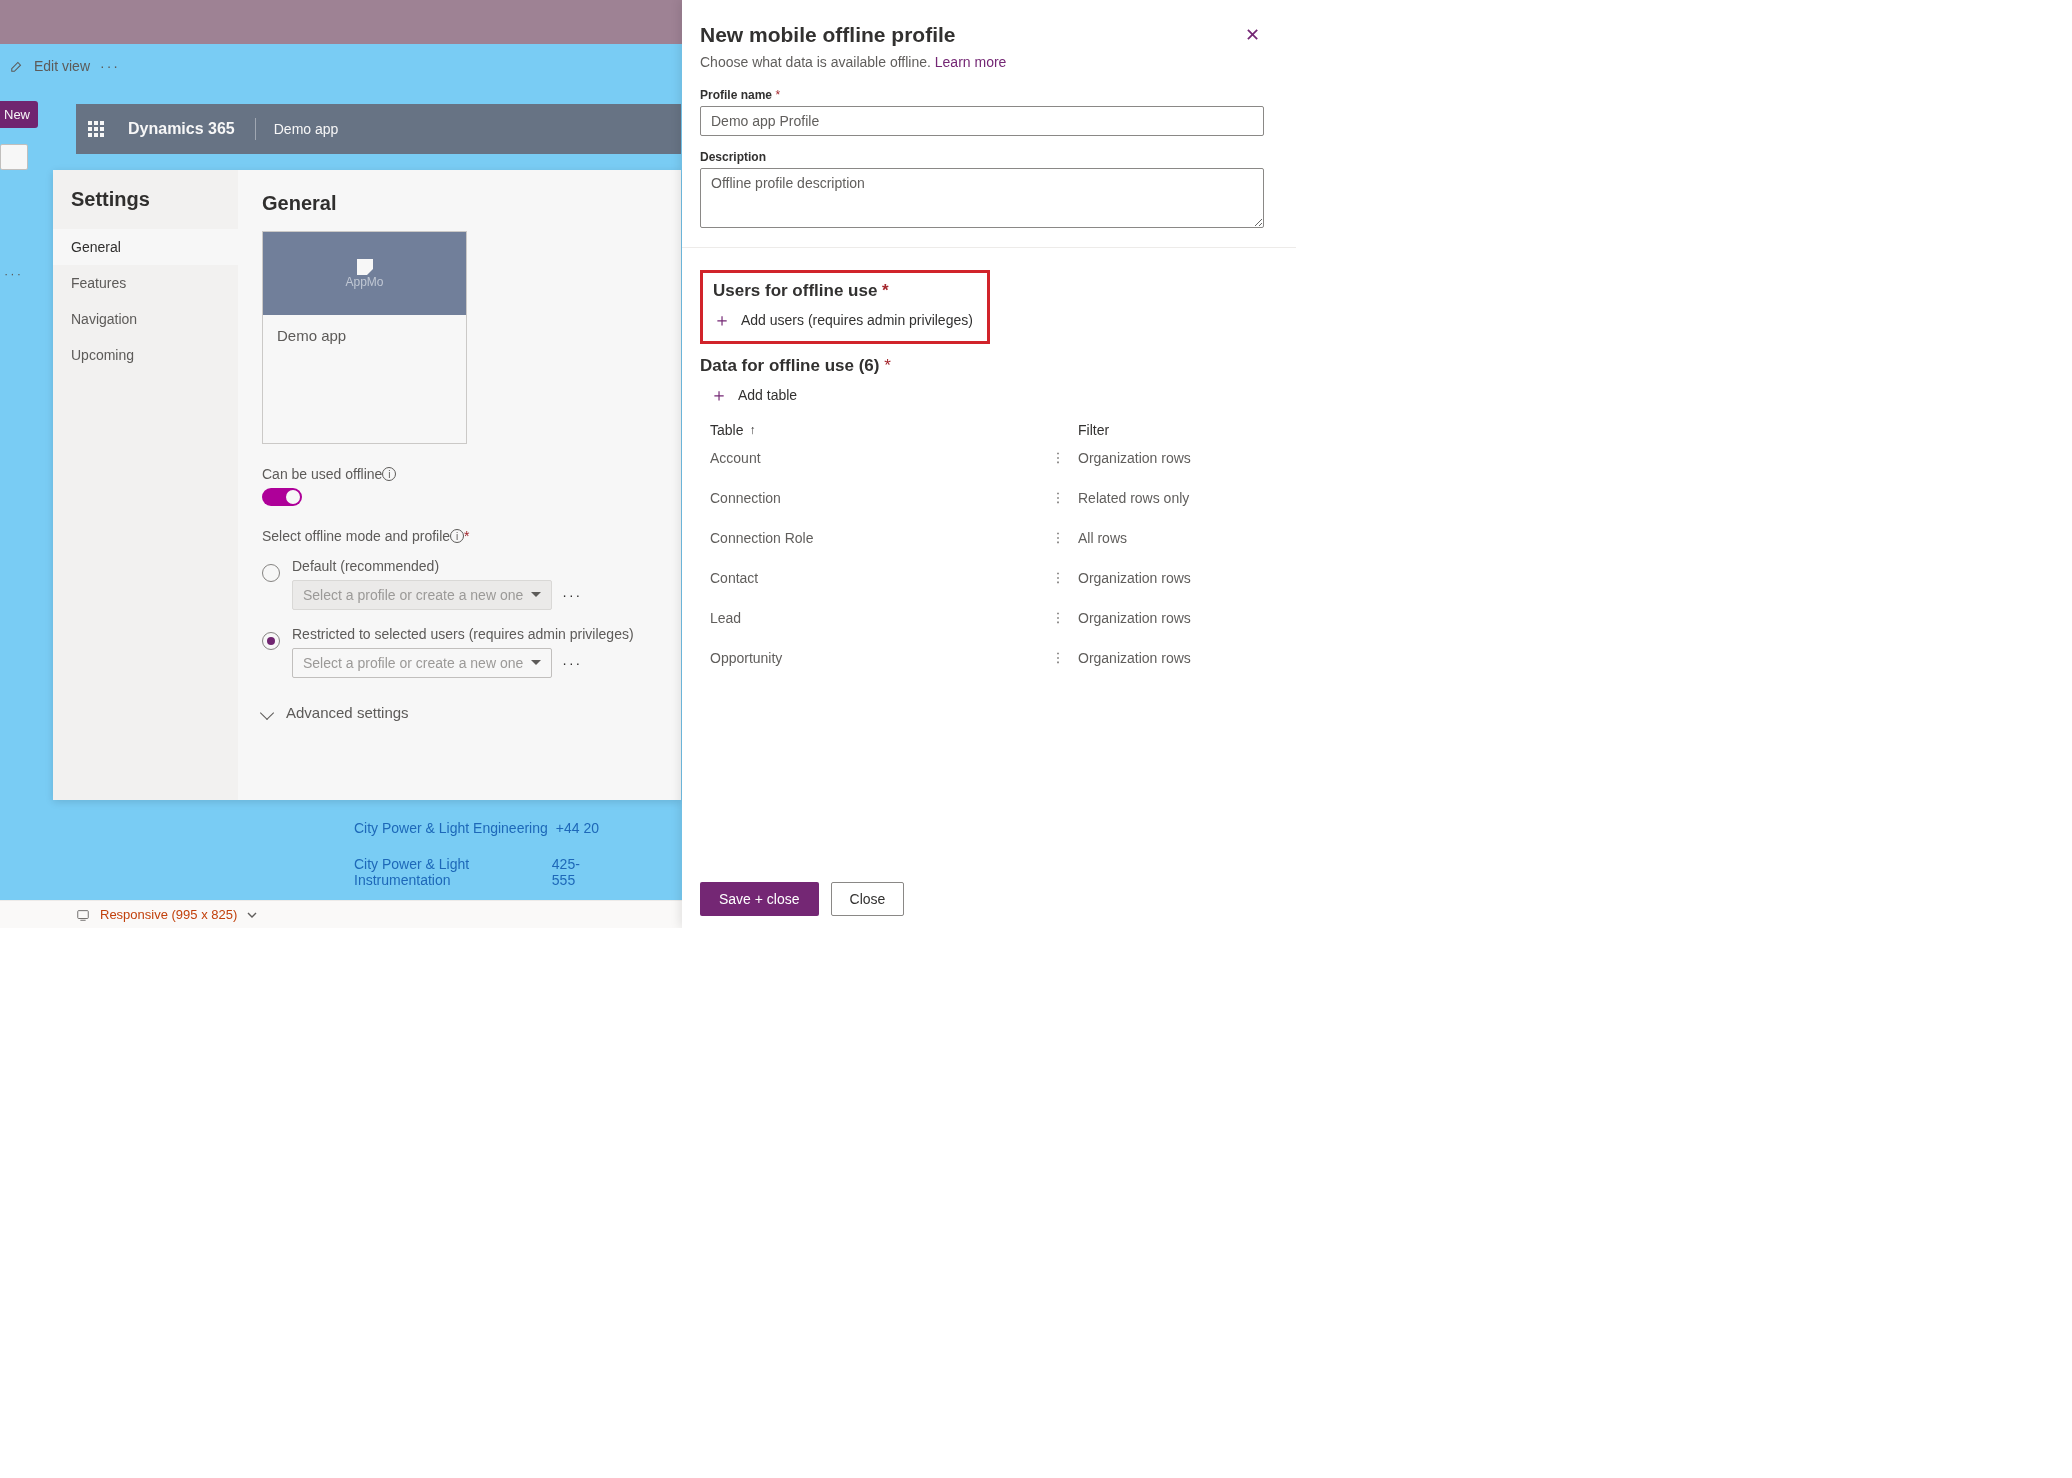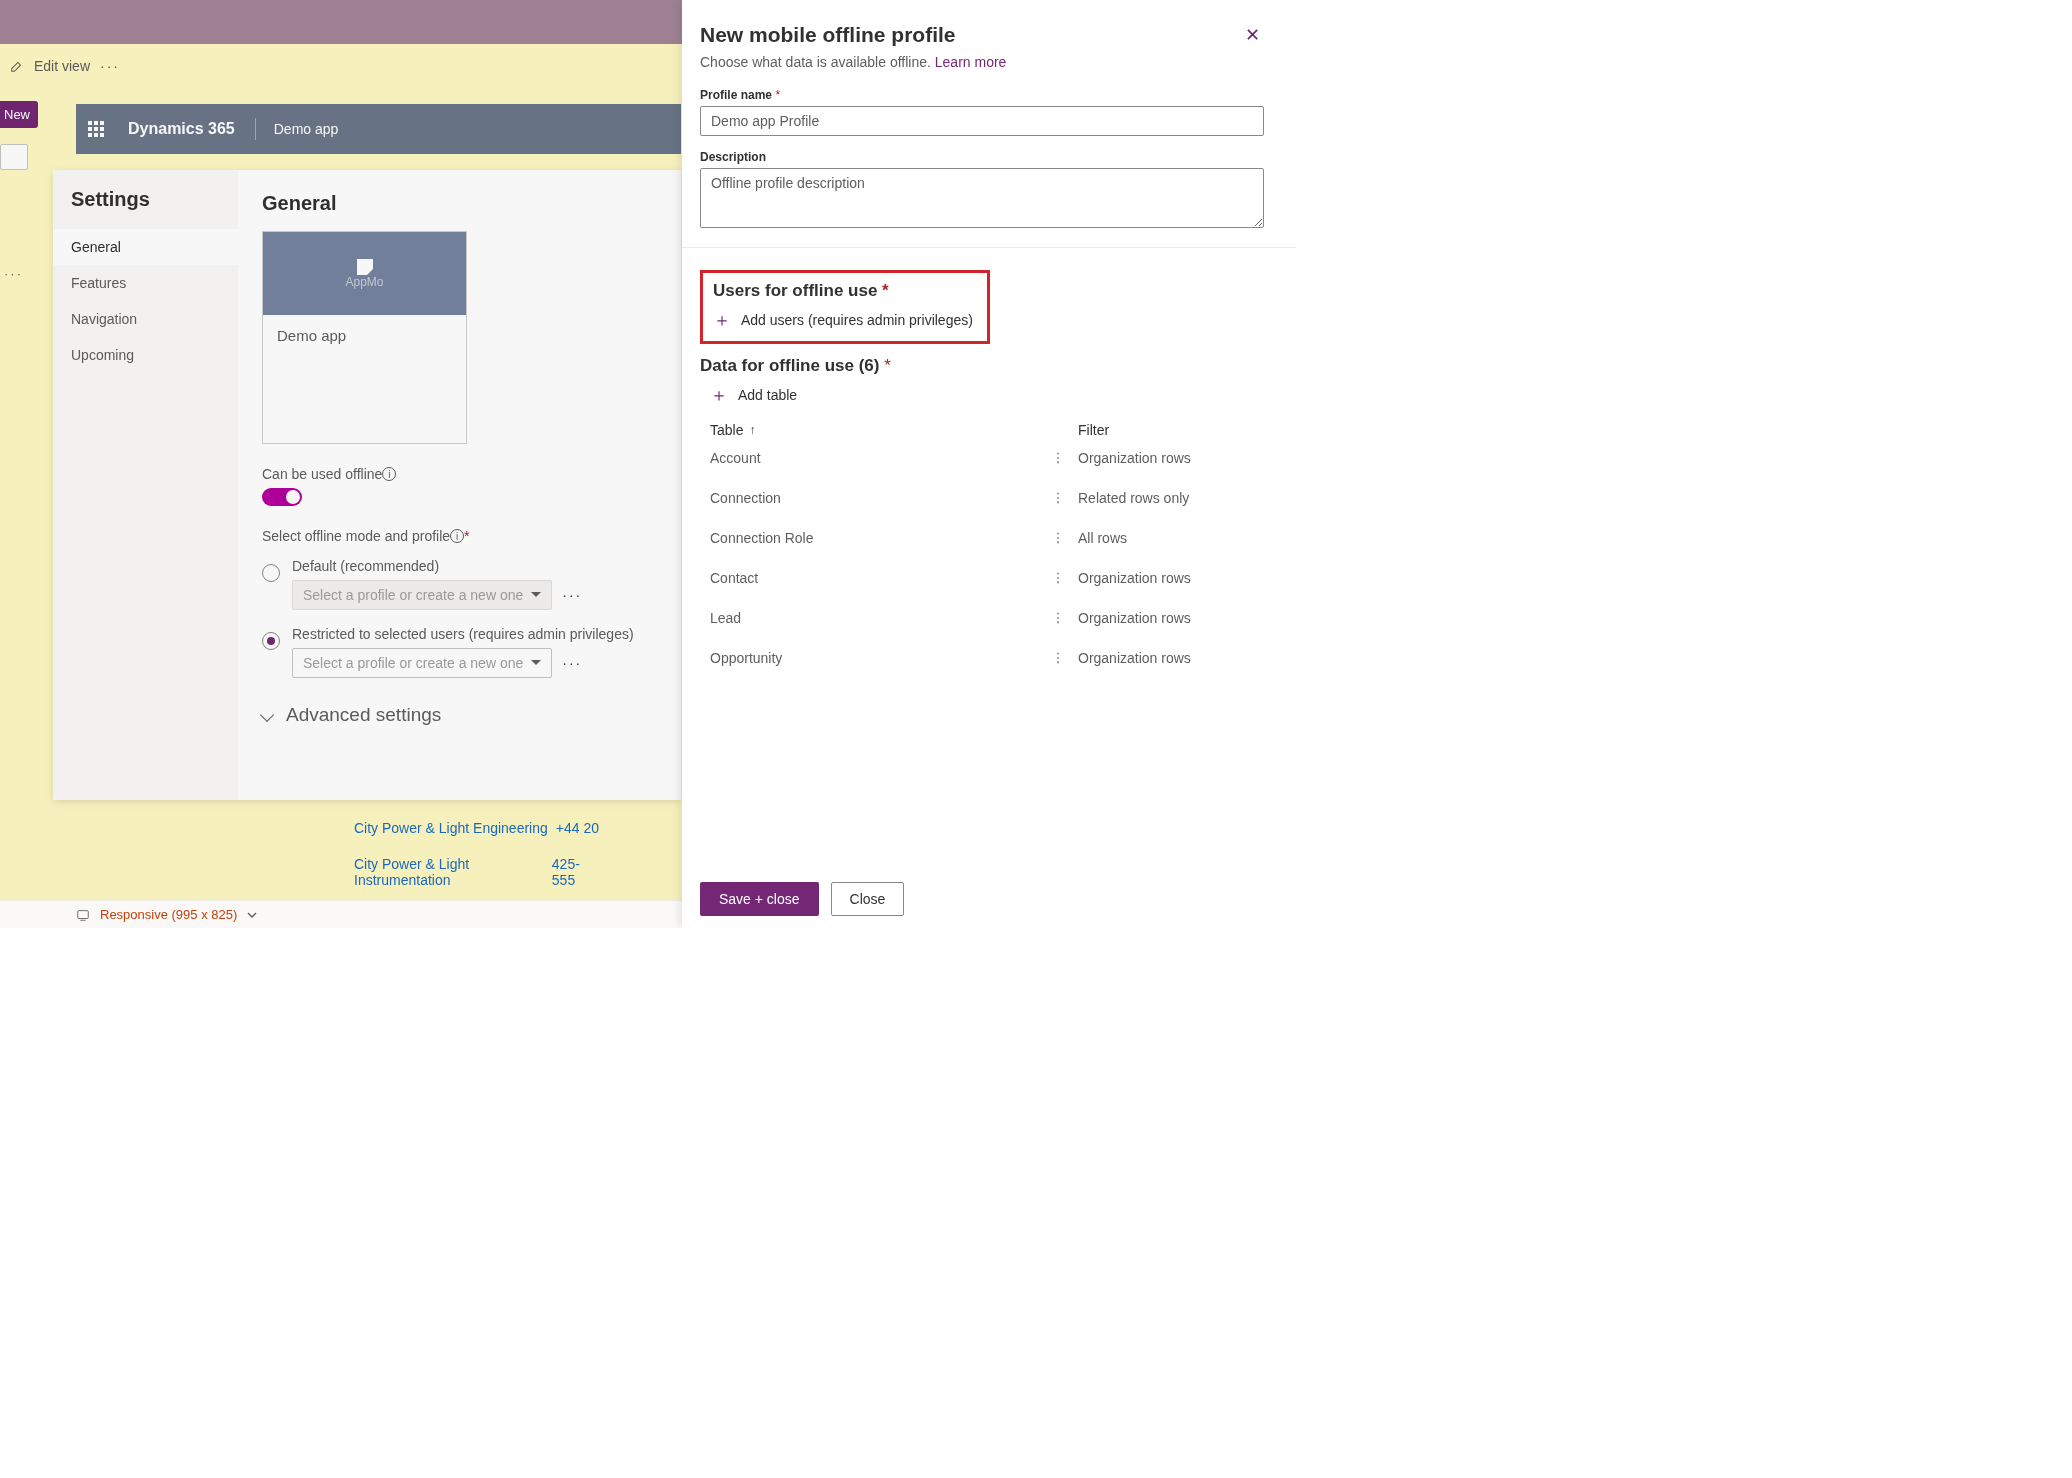--- a/index.html
+++ b/index.html
@@ -19,21 +19,21 @@
     position: absolute;
     top: 0; left: 0; right: 0;
     height: 44px;
     background: #9e8294;
   }
 
   
   .bg-region {
     position: absolute;
     top: 44px; left: 0; right: 0; bottom: 0;
-    background: #fef9c3;
+    background: #7dd3fc;
   }
   .overlay-dim {
     position: absolute;
     inset: 0;
     background: rgba(0,0,0,0.03);
     pointer-events: none;
   }
 
   
   .editview-row {
@@ -184,21 +184,21 @@
   }
   .select-box.disabled { background: #f3f2f1; border-color: #e1dfdd; }
   .select-box::after {
     content: ""; position: absolute; right: 10px; top: 50%; transform: translateY(-30%);
     border: 5px solid transparent; border-top-color: #605e5c;
   }
   .admin-label { color: #605e5c; font-size: 14px; }
 
   .adv-row {
     margin-top: 26px; display: flex; align-items: center; gap: 14px;
-    color: #605e5c; font-size: 19px; cursor: pointer; text-align: right;
+    color: #605e5c; font-size: 15px; cursor: pointer; text-align: right;
   }
   .chev { width: 10px; height: 10px; border-right: 1px solid #605e5c; border-bottom: 1px solid #605e5c; transform: rotate(45deg); }
 
   
   .bg-data {
     position: absolute;
     top: 766px; left: 274px;
     width: 405px;
     color: #605e5c;
     font-size: 14px;

